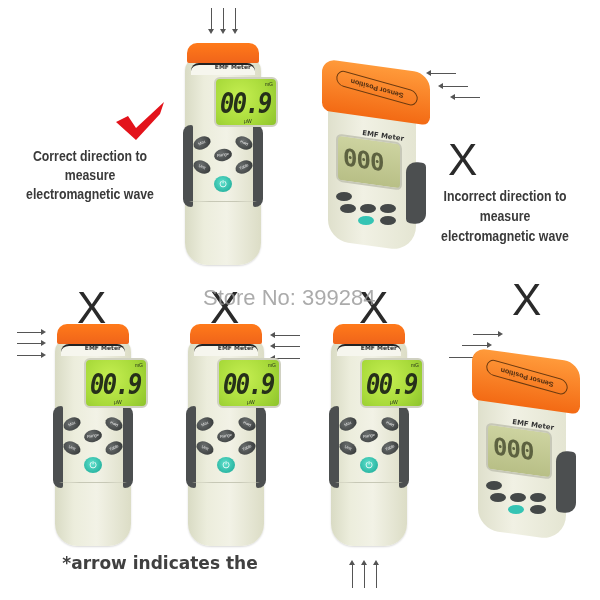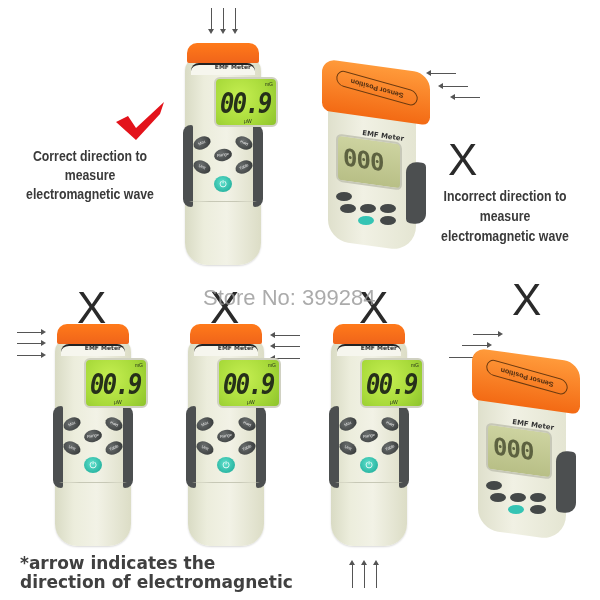--- a/index.html
+++ b/index.html
@@ -52,21 +52,21 @@
   .arrow-h::after { content:""; position:absolute; top:-3px; border:3px solid transparent; }
   .arrow-h.r::after { right:-2px; border-left:5px solid #555; border-right:0; }
   .arrow-h.l::after { left:-2px; border-right:5px solid #555; border-left:0; }
   .arrow-v { position:absolute; width:1px; background:#555; }
   .arrow-v::after { content:""; position:absolute; left:-3px; border:3px solid transparent; }
   .arrow-v.d::after { bottom:-2px; border-top:5px solid #555; border-bottom:0; }
   .arrow-v.u::after { top:-2px; border-bottom:5px solid #555; border-top:0; }
 
   .xmark { position:absolute; font-family:"Liberation Sans", sans-serif; font-size:44px; color:#2a2a2a; line-height:1; }
   .caption { position:absolute; font-family:"Liberation Sans", sans-serif; font-weight:bold; color:#3a3a3a; text-align:center; transform:scaleX(0.82); transform-origin:center; }
-  .footnote { position:absolute; font-family:"DejaVu Sans", sans-serif; font-weight:bold; color:#404040; }
+  .footnote { position:absolute; font-family:"DejaVu Sans", sans-serif; font-weight:bold; color:#404040; text-align:center; }
   .watermark { position:absolute; font-family:"Liberation Sans", sans-serif; font-size:22px; color:rgba(150,150,150,0.8); }
 </style>
 </head>
 <body>
 
 <div>
   <div class="arrow-v d" style="left:211px;top:8px;height:24px;"></div>
   <div class="arrow-v d" style="left:223px;top:8px;height:24px;"></div>
   <div class="arrow-v d" style="left:235px;top:8px;height:24px;"></div>
 
@@ -233,14 +233,13 @@
     <div class="tbtn" style="left:58px;top:138px;"></div>
     <div class="tpwr" style="left:36px;top:150px;"></div>
     <div class="tbtn" style="left:58px;top:150px;"></div>
   </div>
 </div>
 
 <div class="watermark" style="left:203px;top:285px;">Store No: 399284</div>
 
 <div class="footnote" style="left:20px;top:554px;width:280px;font-size:17px;line-height:19px;">
   <div>*arrow indicates the</div>
-  <div>direction of electromagnetic</div>
 </div>
 
 </body></html>

